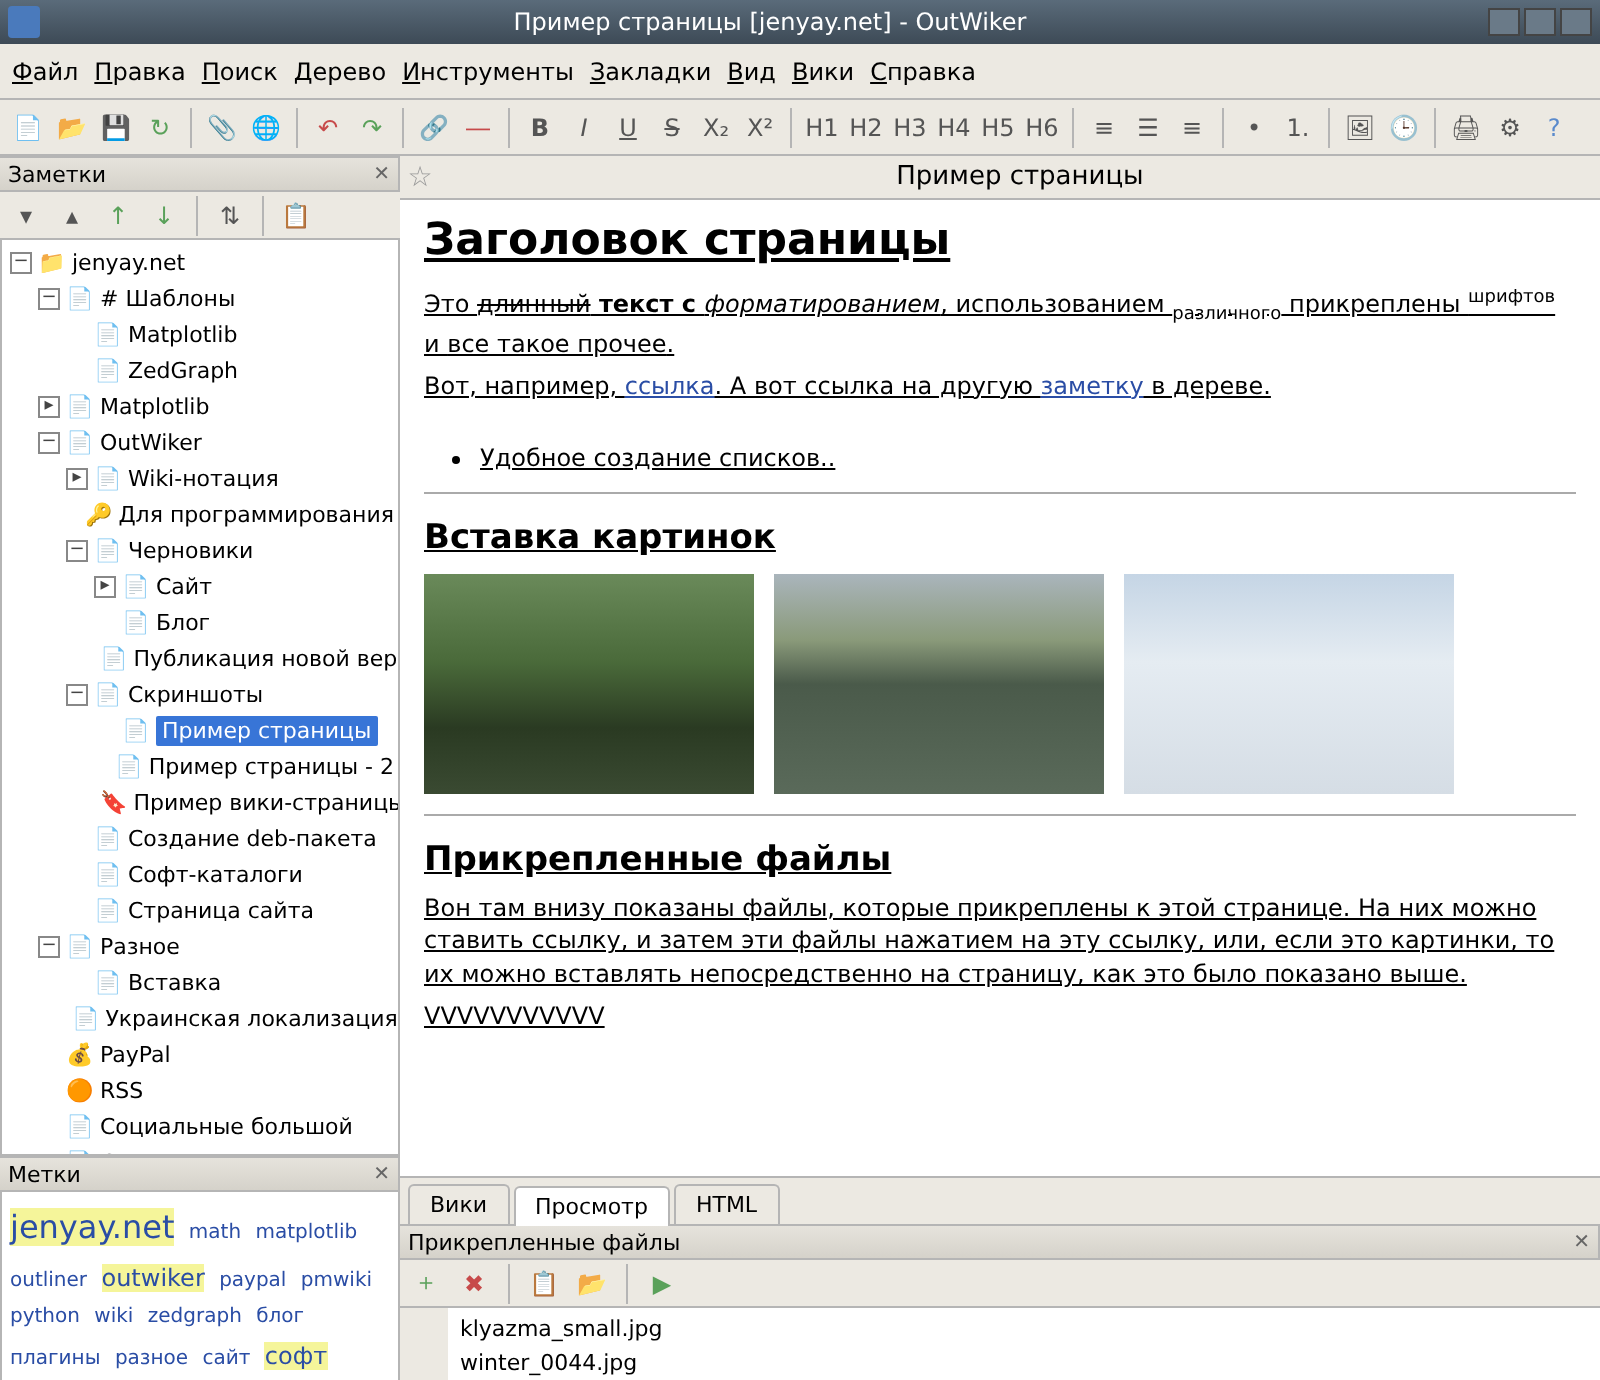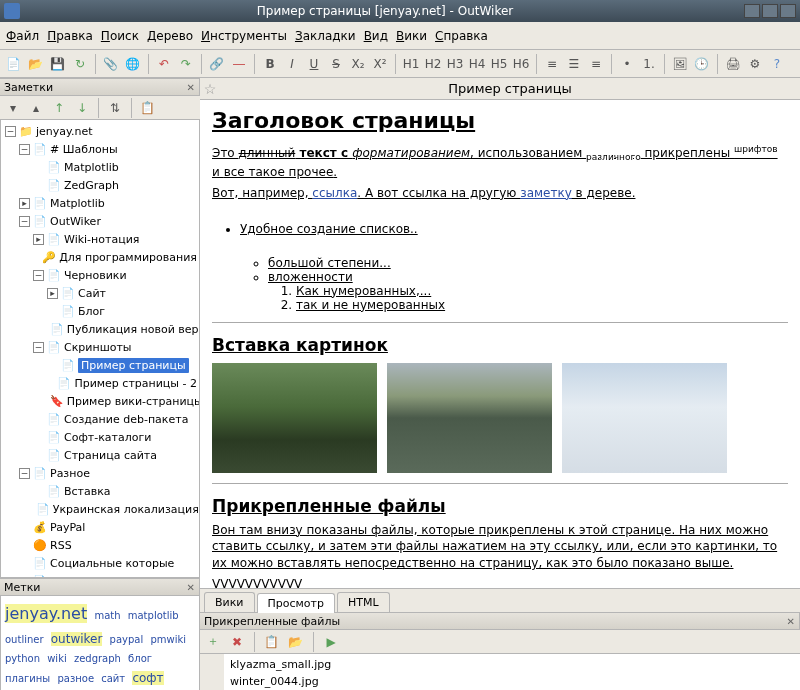--- a/index.html
+++ b/index.html
@@ -270,21 +270,21 @@
           <span class="lbl">PayPal</span>
         </div>
         <div class="tn" style="padding-left: 16px;">
           <span class="tgl none"></span>
           <span class="ico">🟠</span>
           <span class="lbl">RSS</span>
         </div>
         <div class="tn" style="padding-left: 16px;">
           <span class="tgl none"></span>
           <span class="ico">📄</span>
-          <span class="lbl">Социальные которые</span>
+          <span class="lbl">Социальные большой</span>
         </div>
         <div class="tn" style="padding-left: 16px;">
           <span class="tgl none"></span>
           <span class="ico">📄</span>
           <span class="lbl">Статистика</span>
         </div>
       </div>
 
     <div class="panel-hdr">
       <span>Метки</span>
@@ -301,28 +301,20 @@
     <div class="content">
       <h1>Заголовок страницы</h1>
       <p>
         <span>Это </span><span class="strike">длинный</span><b><span> текст с </span></b><span class="ital">форматированием</span><span>, использованием </span><span class="sub">различного</span><span> прикреплены </span><span class="sup">шрифтов</span><span> и </span><u>все такое прочее</u><span>.</span>
       </p>
       <p>
         <span>Вот, например, </span><a href="#">ссылка</a><span>. А вот ссылка на другую </span><a href="#">заметку</a><span> в дереве.</span>
       </p>
       <ul>
         <li>Удобное создание списков..</li>
-        <ul style="list-style:circle">
-          <li>большой степени...</li>
-          <li>вложенности</li>
-          <ol>
-            <li>Как нумерованных,...</li>
-            <li>так и не нумерованных</li>
-          </ol>
-        </ul>
       </ul>
       <hr>
       <h2>Вставка картинок</h2>
       <div class="imgrow">
         <div class="thumb green"></div>
         <div class="thumb lake"></div>
         <div class="thumb snow"></div>
       </div>
       <hr>
       <h2>Прикрепленные файлы</h2>

